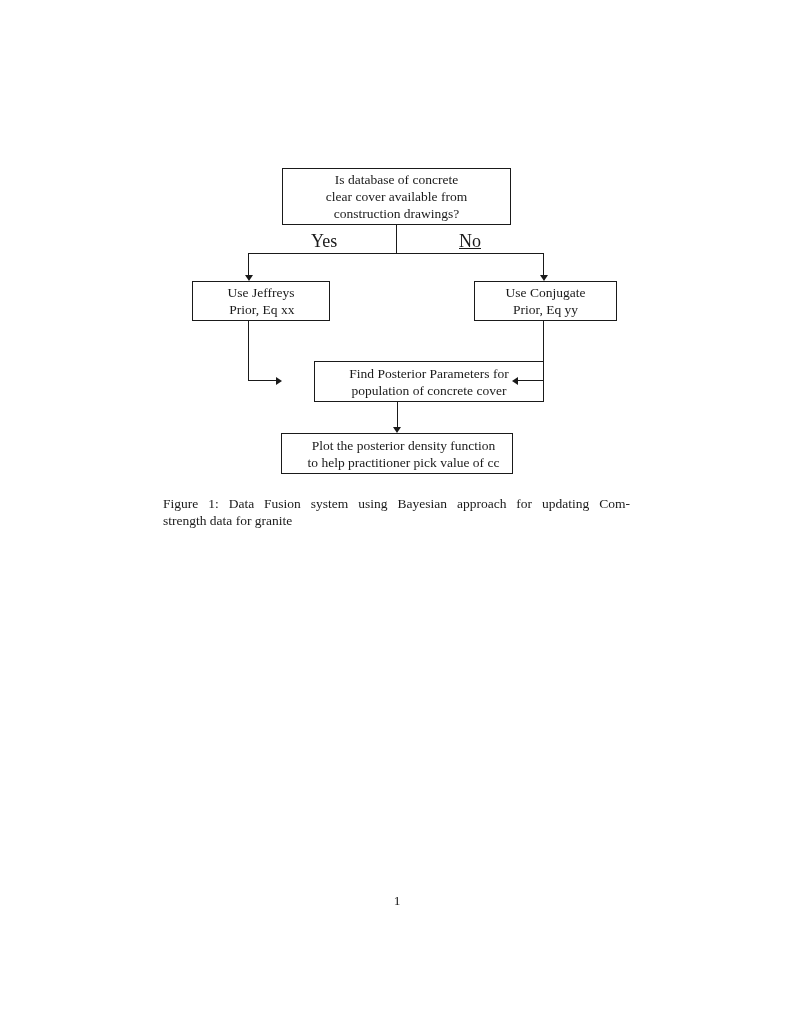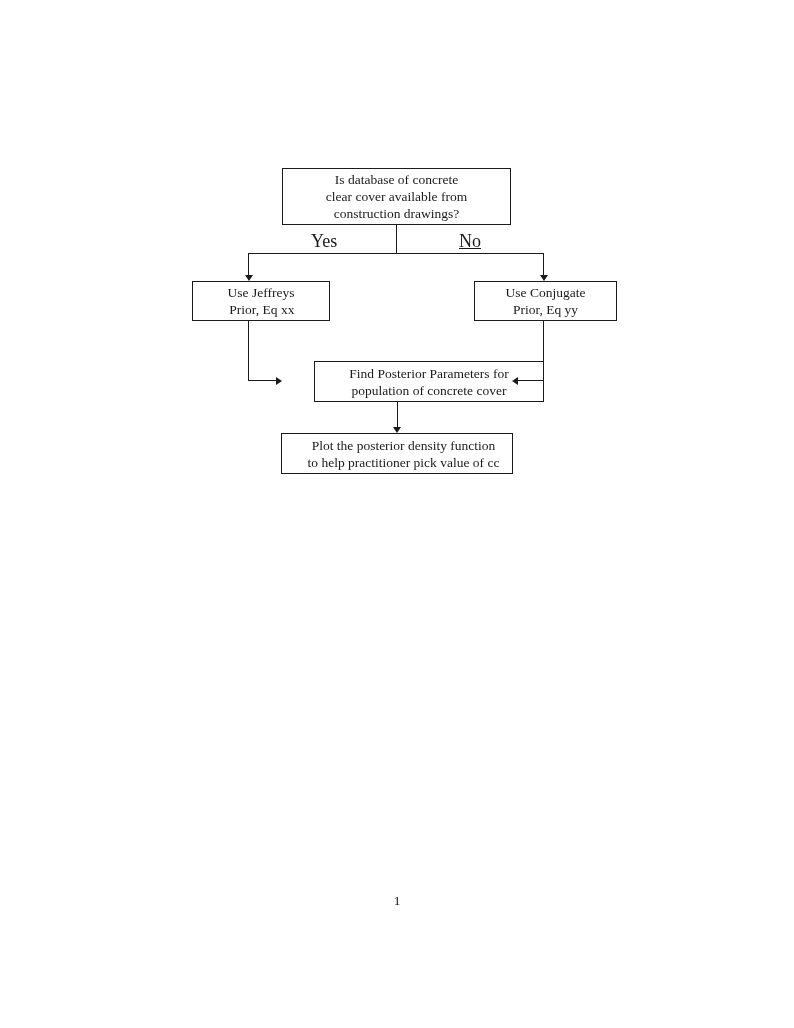--- a/index.html
+++ b/index.html
@@ -153,17 +153,19 @@
     <div class="arr arr-right arr-into-post-l"></div>
     <div class="arr arr-left arr-into-post-r"></div>
     <div class="arr arr-down arr-into-plot"></div>
 
     <div class="branch-label label-yes">Yes</div>
     <div class="branch-label label-no">No</div>
 
   </div>
 
   <div class="caption">
+    <div class="cap-line cap-just">Figure 1: Data Fusion system using Bayesian approach for updating Com-</div>
+    <div class="cap-line">strength data for granite</div>
   </div>
 
   <div class="page-number">1</div>
 
 </div>
 
 </body></html>

